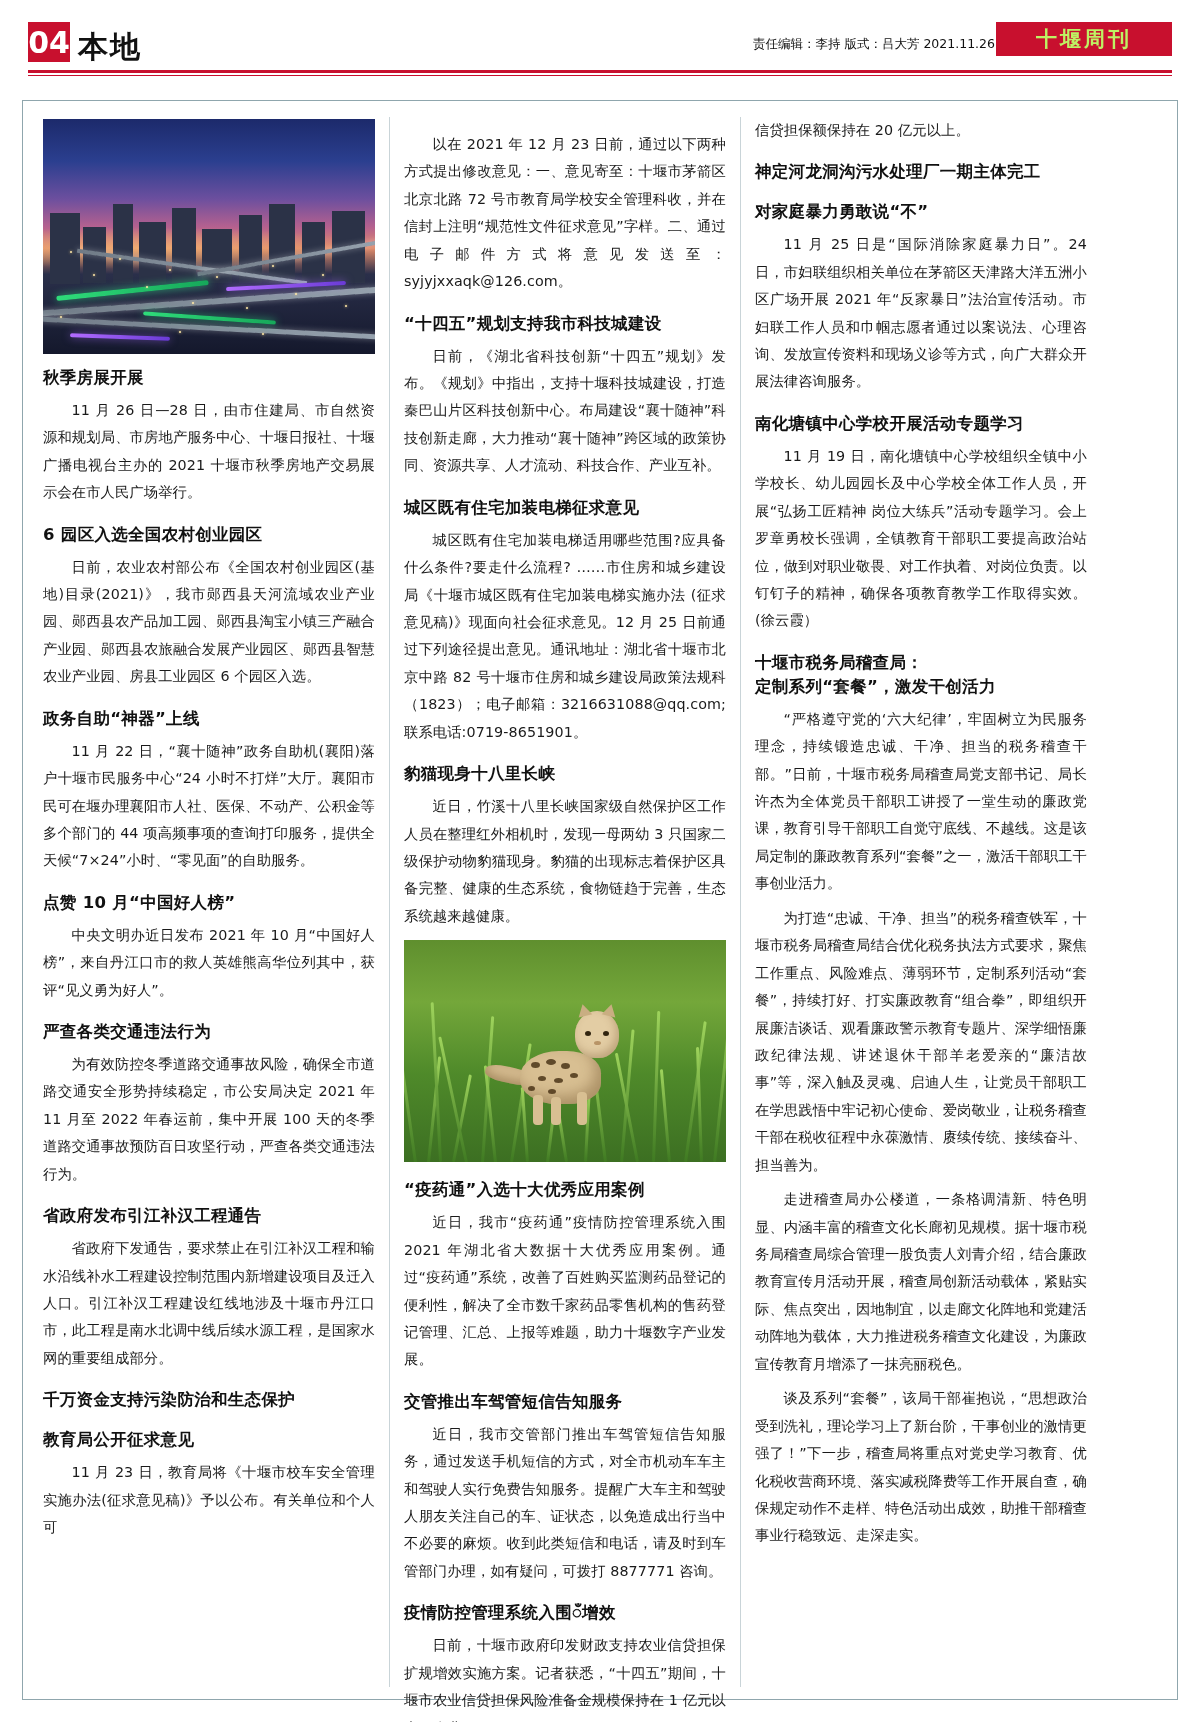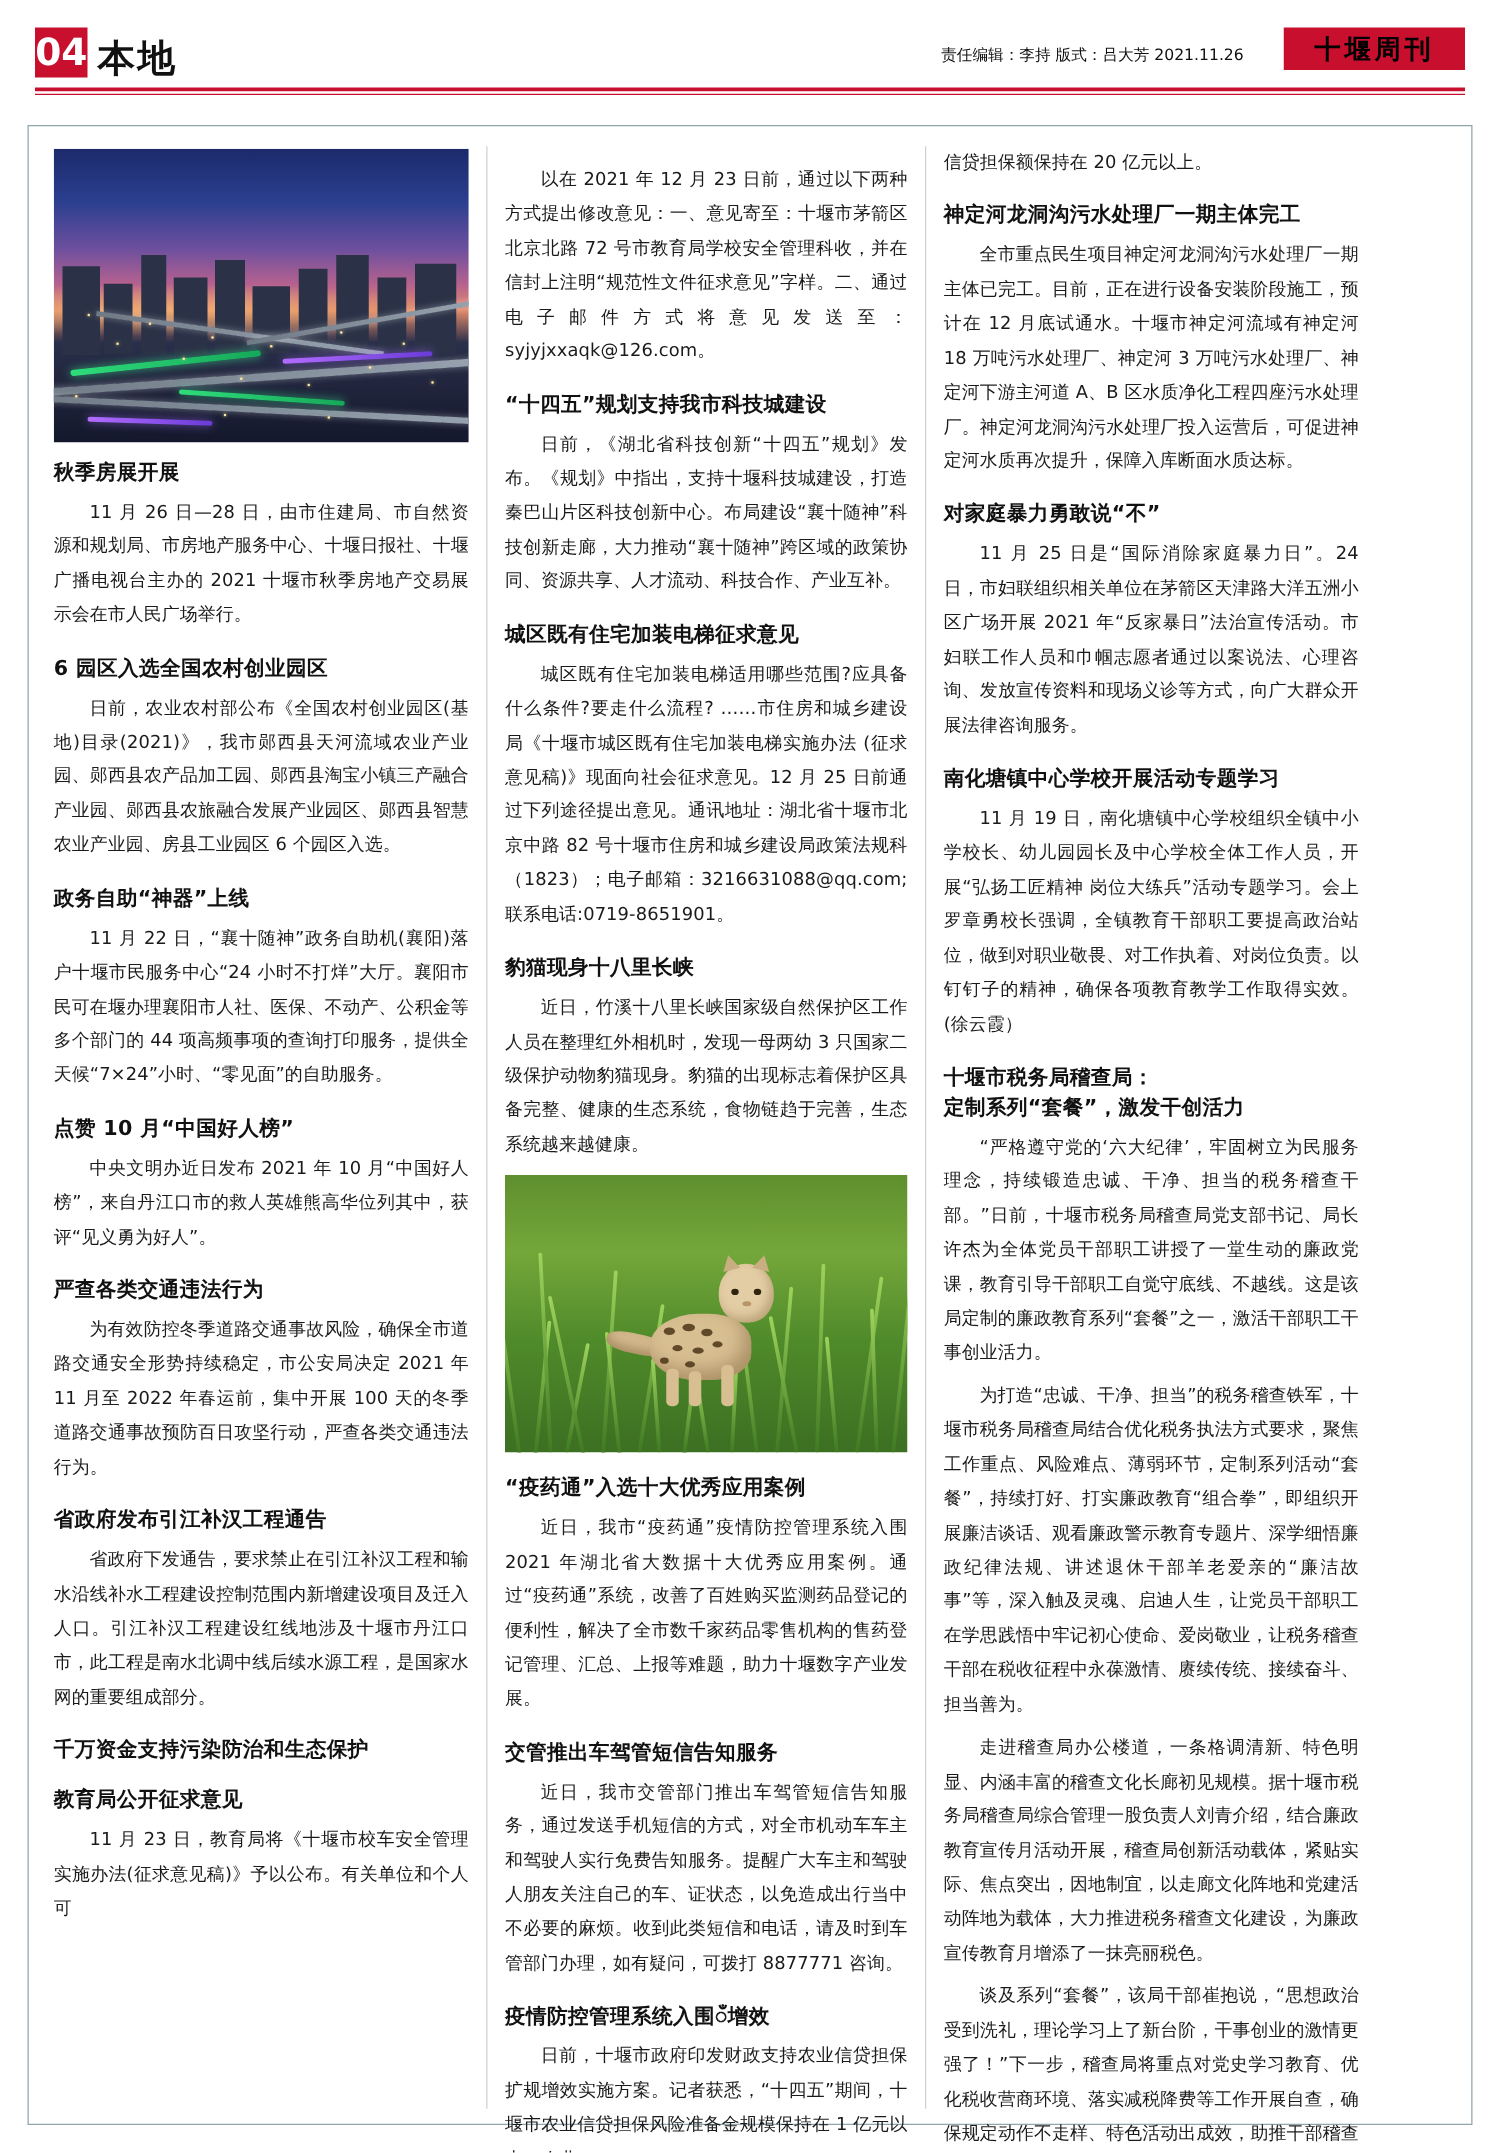--- a/index.html
+++ b/index.html
@@ -27,22 +27,22 @@
     font-size:30px; font-weight:bold; color:#111;
     letter-spacing:2px;
   }
   .pg-credits {
     position:absolute; right:205px; top:36px;
     font-size:12.5px; color:#111; text-align:right;
     white-space:nowrap;
   }
   .masthead {
     position:absolute; right:28px; top:22px;
-    width:145px; height:34px;
-    background:#c8102e; color:#000000;
+    width:176px; height:34px;
+    background:#c8102e; color:#bef264;
     display:flex; align-items:center; justify-content:center;
     font-size:21px; font-weight:bold; letter-spacing:3px;
   }
   .header-rule {
     position:absolute; left:28px; top:70px; width:1144px; height:3px;
     background:#c8102e;
   }
   .header-rule2 {
     position:absolute; left:28px; top:75px; width:1144px; height:1px;
     background:#c8102e;
@@ -327,21 +327,20 @@
       <h2 class="art-title">疫情防控管理系统入围ँ增效</h2>
       <p class="art-body">日前，十堰市政府印发财政支持农业信贷担保扩规增效实施方案。记者获悉，“十四五”期间，十堰市农业信贷担保风险准备金规模保持在 1 亿元以上，农业</p>
     </div>
 
     <div class="col-sep"></div>
 
     <div class="col c3">
       <p class="art-body noind" style="margin-top:2px;">信贷担保额保持在 20 亿元以上。</p>
 
       <h2 class="art-title">神定河龙洞沟污水处理厂一期主体完工</h2>
-      <p class="art-body">全市重点民生项目神定河龙洞沟污水处理厂一期主体已完工。目前，正在进行设备安装阶段施工，预计在 12 月底试通水。十堰市神定河流域有神定河 18 万吨污水处理厂、神定河 3 万吨污水处理厂、神定河下游主河道 A、B 区水质净化工程四座污水处理厂。神定河龙洞沟污水处理厂投入运营后，可促进神定河水质再次提升，保障入库断面水质达标。</p>
 
       <h2 class="art-title">对家庭暴力勇敢说“不”</h2>
       <p class="art-body">11 月 25 日是“国际消除家庭暴力日”。24 日，市妇联组织相关单位在茅箭区天津路大洋五洲小区广场开展 2021 年“反家暴日”法治宣传活动。市妇联工作人员和巾帼志愿者通过以案说法、心理咨询、发放宣传资料和现场义诊等方式，向广大群众开展法律咨询服务。</p>
 
       <h2 class="art-title">南化塘镇中心学校开展活动专题学习</h2>
       <p class="art-body">11 月 19 日，南化塘镇中心学校组织全镇中小学校长、幼儿园园长及中心学校全体工作人员，开展“弘扬工匠精神 岗位大练兵”活动专题学习。会上罗章勇校长强调，全镇教育干部职工要提高政治站位，做到对职业敬畏、对工作执着、对岗位负责。以钉钉子的精神，确保各项教育教学工作取得实效。(徐云霞）</p>
 
       <h2 class="art-title">
         <span>十堰市税务局稽查局：</span>
         <span class="l2">定制系列“套餐”，激发干创活力</span>

